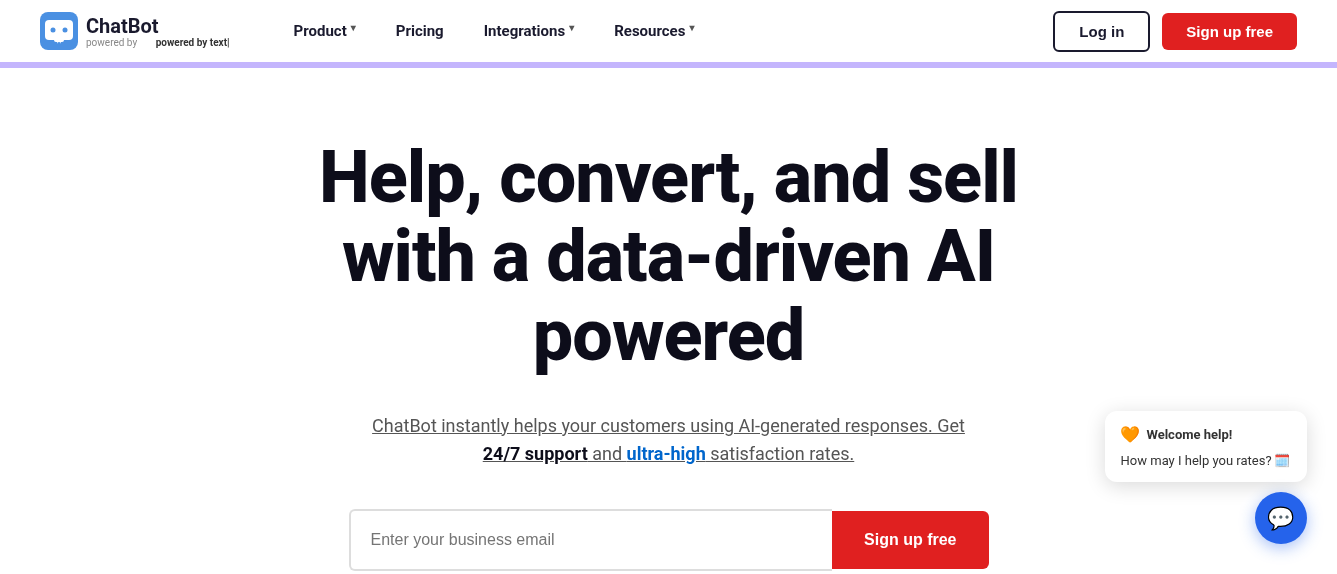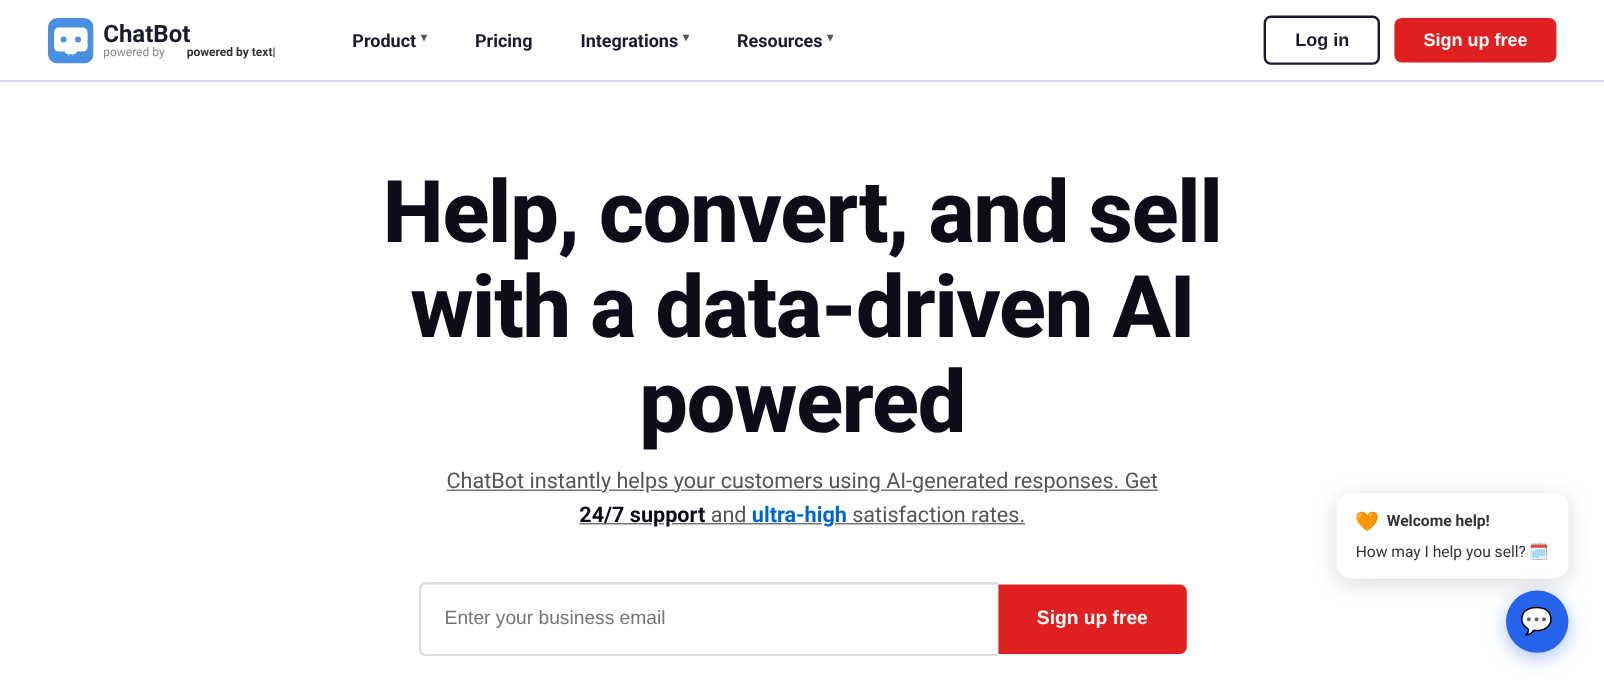--- a/index.html
+++ b/index.html
@@ -14,21 +14,21 @@
       min-height: 574px;
       overflow-x: hidden;
     }
 
     
     .navbar {
       display: flex;
       align-items: center;
       padding: 0 40px;
       height: 68px;
-      border-bottom: 1px solid #c4b5fd;
+      border-bottom: 6px solid #c4b5fd;
       position: relative;
       z-index: 10;
     }
     .logo-area {
       display: flex;
       align-items: center;
       gap: 8px;
       margin-right: 48px;
       text-decoration: none;
     }
@@ -114,21 +114,21 @@
       text-align: center;
       padding: 70px 40px 40px;
       position: relative;
     }
     .hero-title {
       font-size: 72px;
       font-weight: 800;
       color: #0d0d1a;
       line-height: 1.1;
       max-width: 860px;
-      margin-bottom: 12px;
+      margin-bottom: 36px;
       letter-spacing: -1px;
     }
     .hero-subtitle {
       font-size: 18px;
       color: #555;
       max-width: 620px;
       line-height: 1.6;
       margin-bottom: 40px;
       text-decoration: underline;
     }
@@ -277,18 +277,18 @@
   </div>
 
 </section>
 
 <div class="chat-widget">
   <div class="chat-bubble">
     <div class="chat-bubble-header">
       <span class="chat-avatar">🧡</span>
       <strong>Welcome help!</strong>
     </div>
-    <span>How may I help you sell? 🗓️</span>
+    <span>How may I help you rates? 🗓️</span>
   </div>
   <div class="chat-button">
     <span class="chat-button-icon">💬</span>
   </div>
 </div>
 
 </body></html>

